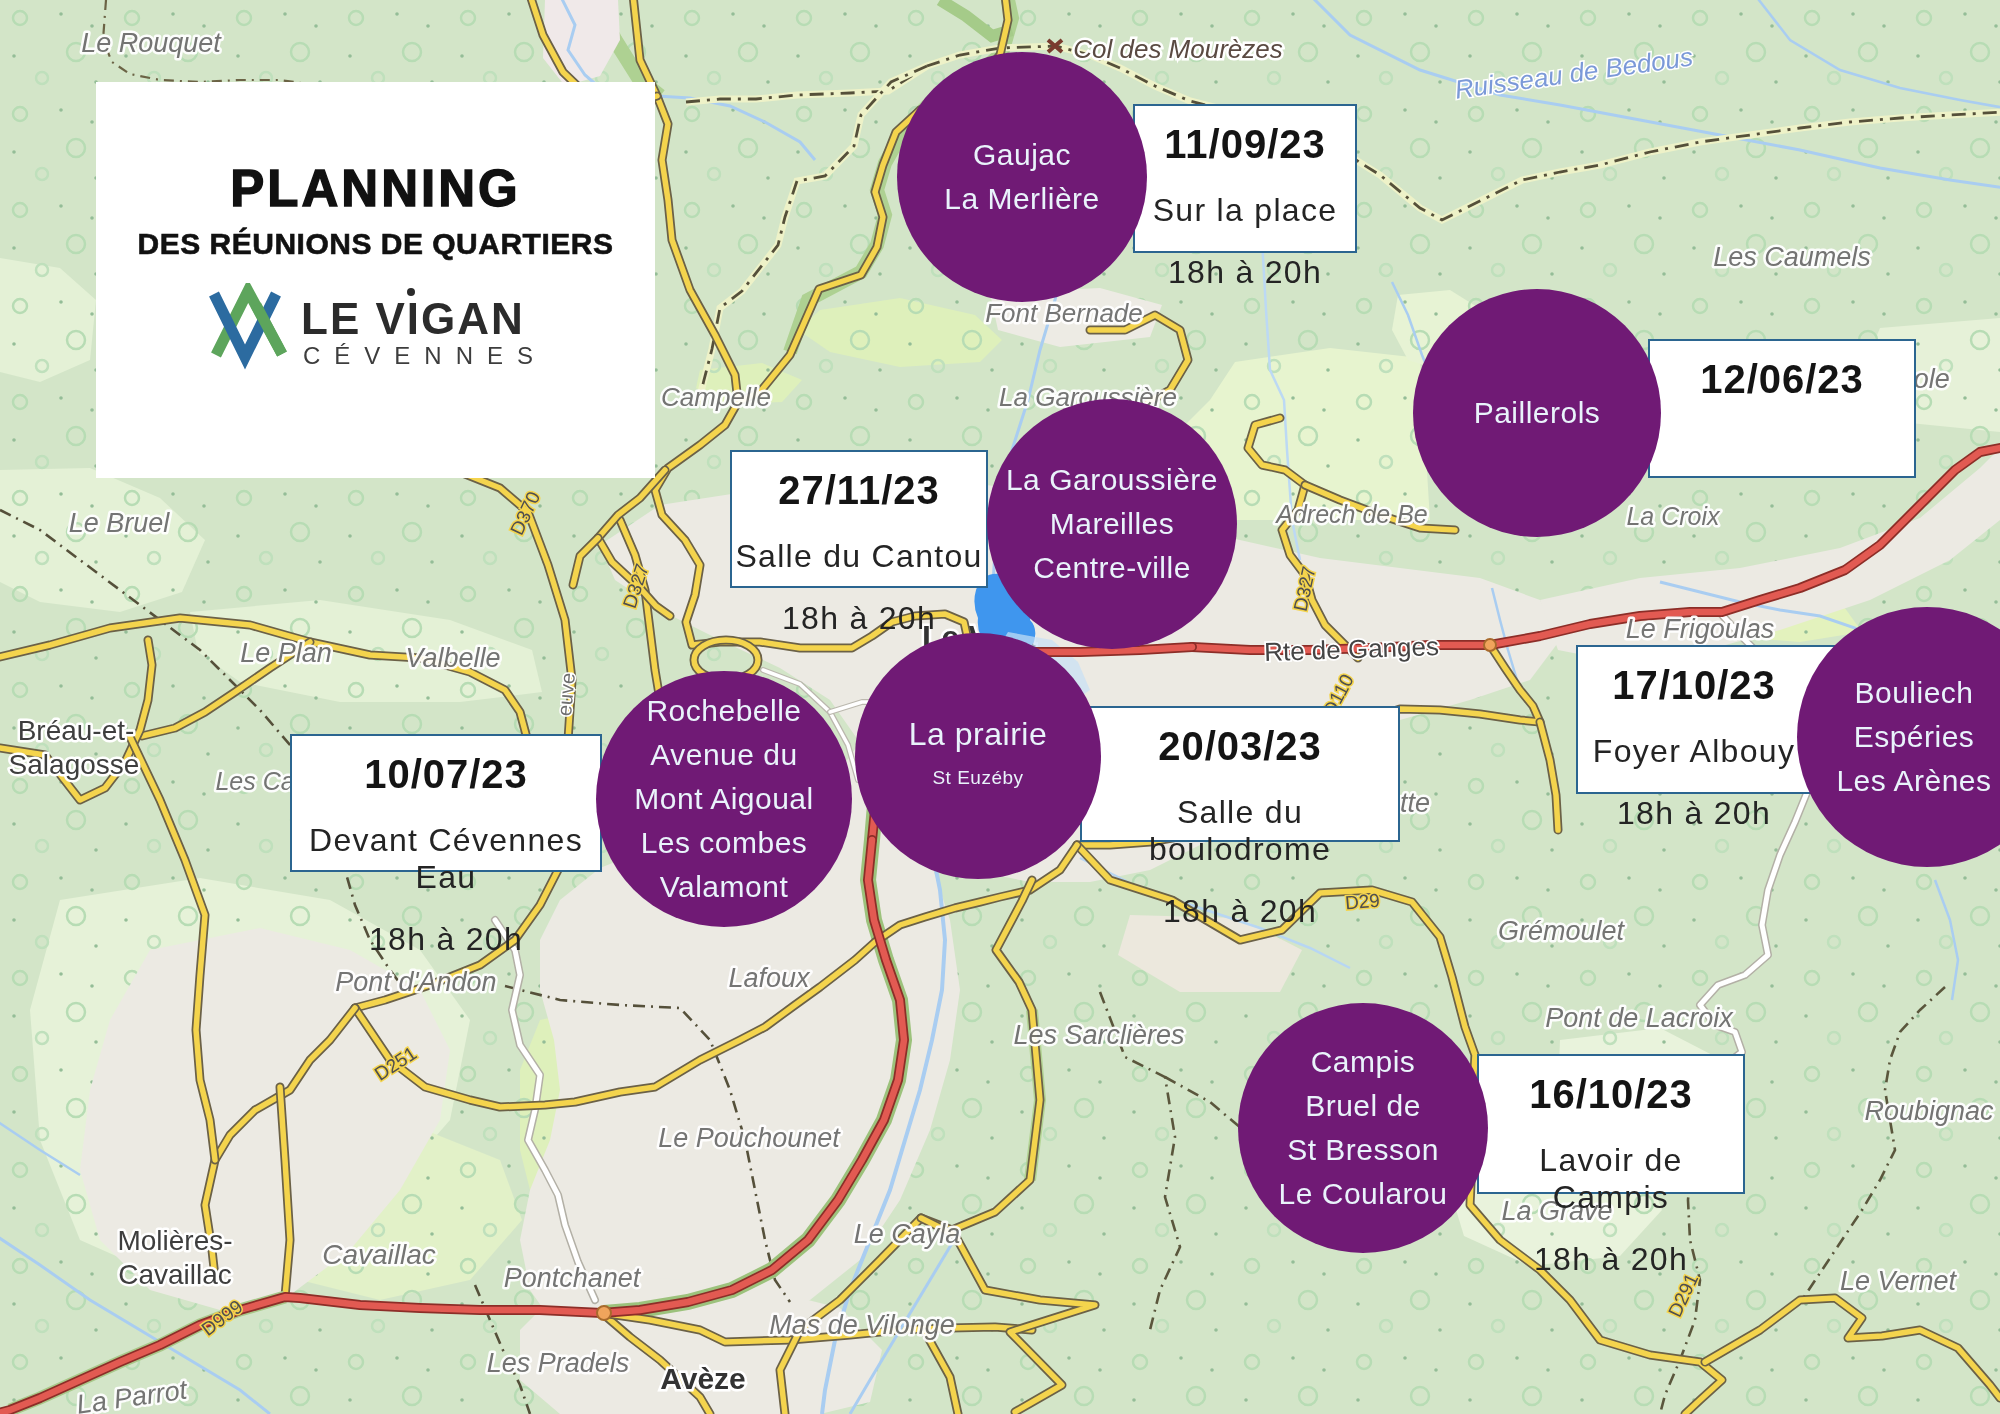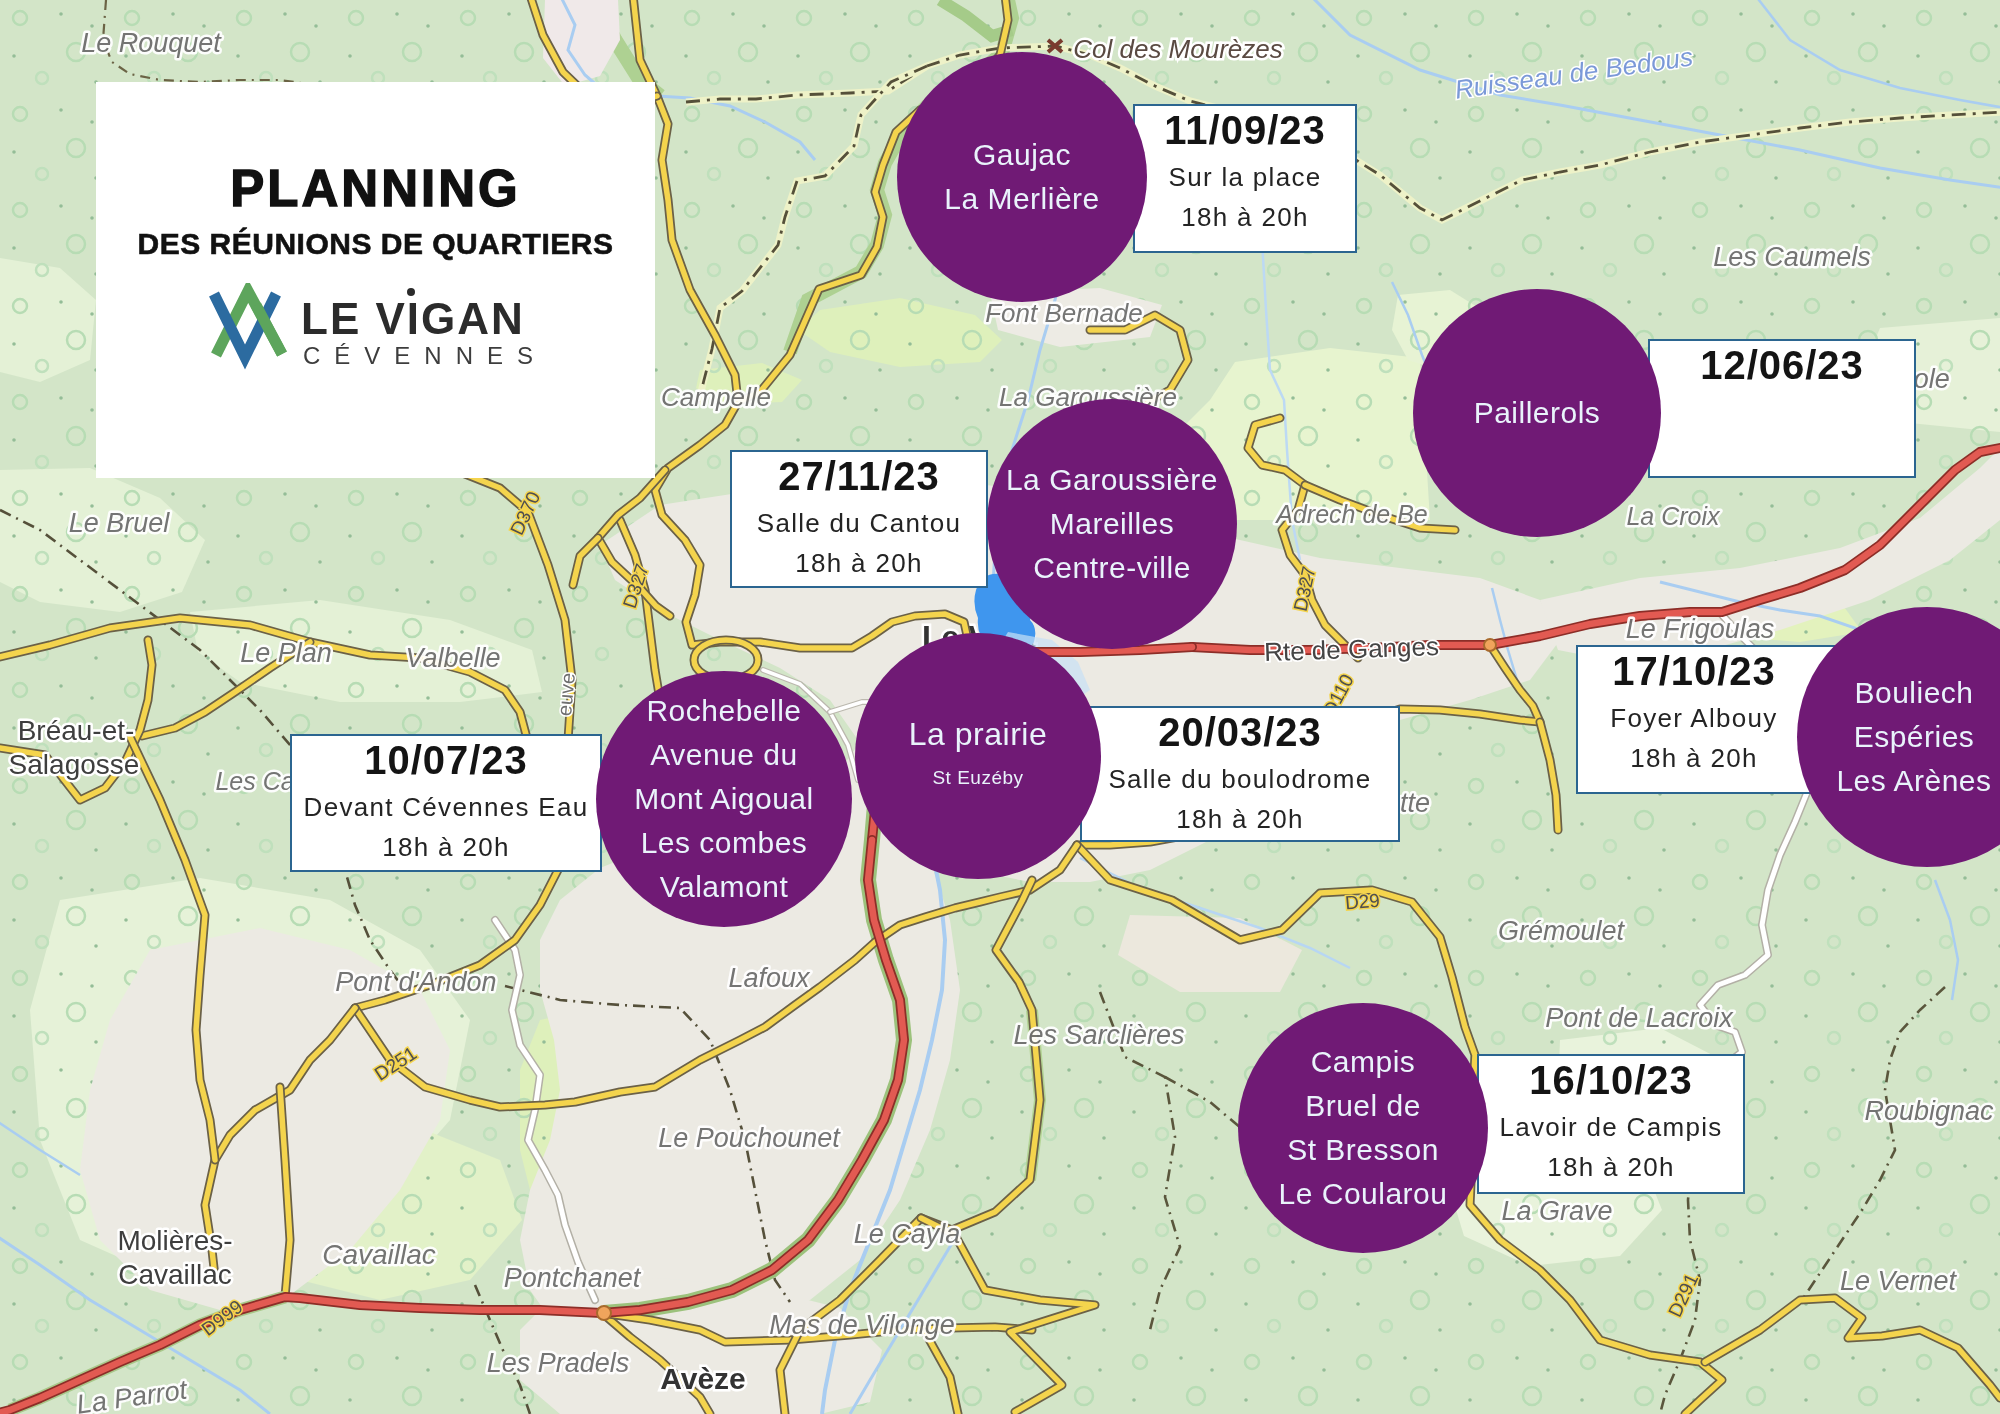--- a/index.html
+++ b/index.html
@@ -1,19 +1,19 @@
 <!DOCTYPE html>
 <html><head>
 <meta charset="utf-8">
 <style>
 html,body{margin:0;padding:0;width:2000px;height:1414px;overflow:hidden;background:#d3e5c8;font-family:"Liberation Sans",sans-serif}
 #map{position:absolute;left:0;top:0}
 .b{position:absolute;background:#fff;border:2.5px solid #2b6590;box-sizing:border-box;z-index:2;text-align:center;color:#141414}
-.b .d{font-size:40px;font-weight:bold;letter-spacing:1px;margin-top:2px}
-.b .s{font-size:26px;letter-spacing:1.3px;color:#242424;margin-top:9px}
+.b .d{font-size:40px;font-weight:bold;letter-spacing:1px;margin-top:16px}
+.b .s{font-size:32px;letter-spacing:1.3px;color:#242424;margin-top:25px}
 .c{position:absolute;border-radius:50%;background:#701a75;z-index:3;display:flex;flex-direction:column;justify-content:center;text-align:center;color:#e9f3fb;font-size:30px;line-height:44px;letter-spacing:.5px}
 .title{position:absolute;left:96px;top:82px;width:559px;height:396px;background:#fff;z-index:2;text-align:center;color:#111}
 .title .t1{font-size:51px;font-weight:bold;letter-spacing:3px;margin-top:77px;-webkit-text-stroke:1.4px #111}
 .title .t2{font-size:30px;font-weight:bold;letter-spacing:.5px;margin-top:9px;-webkit-text-stroke:.6px #111}
 </style>
 </head>
 <body>
 <svg id="map" width="2000" height="1414" viewBox="0 0 2000 1414" xmlns="http://www.w3.org/2000/svg">
 <defs>
 <pattern id="scrub" width="112" height="96" patternUnits="userSpaceOnUse">

